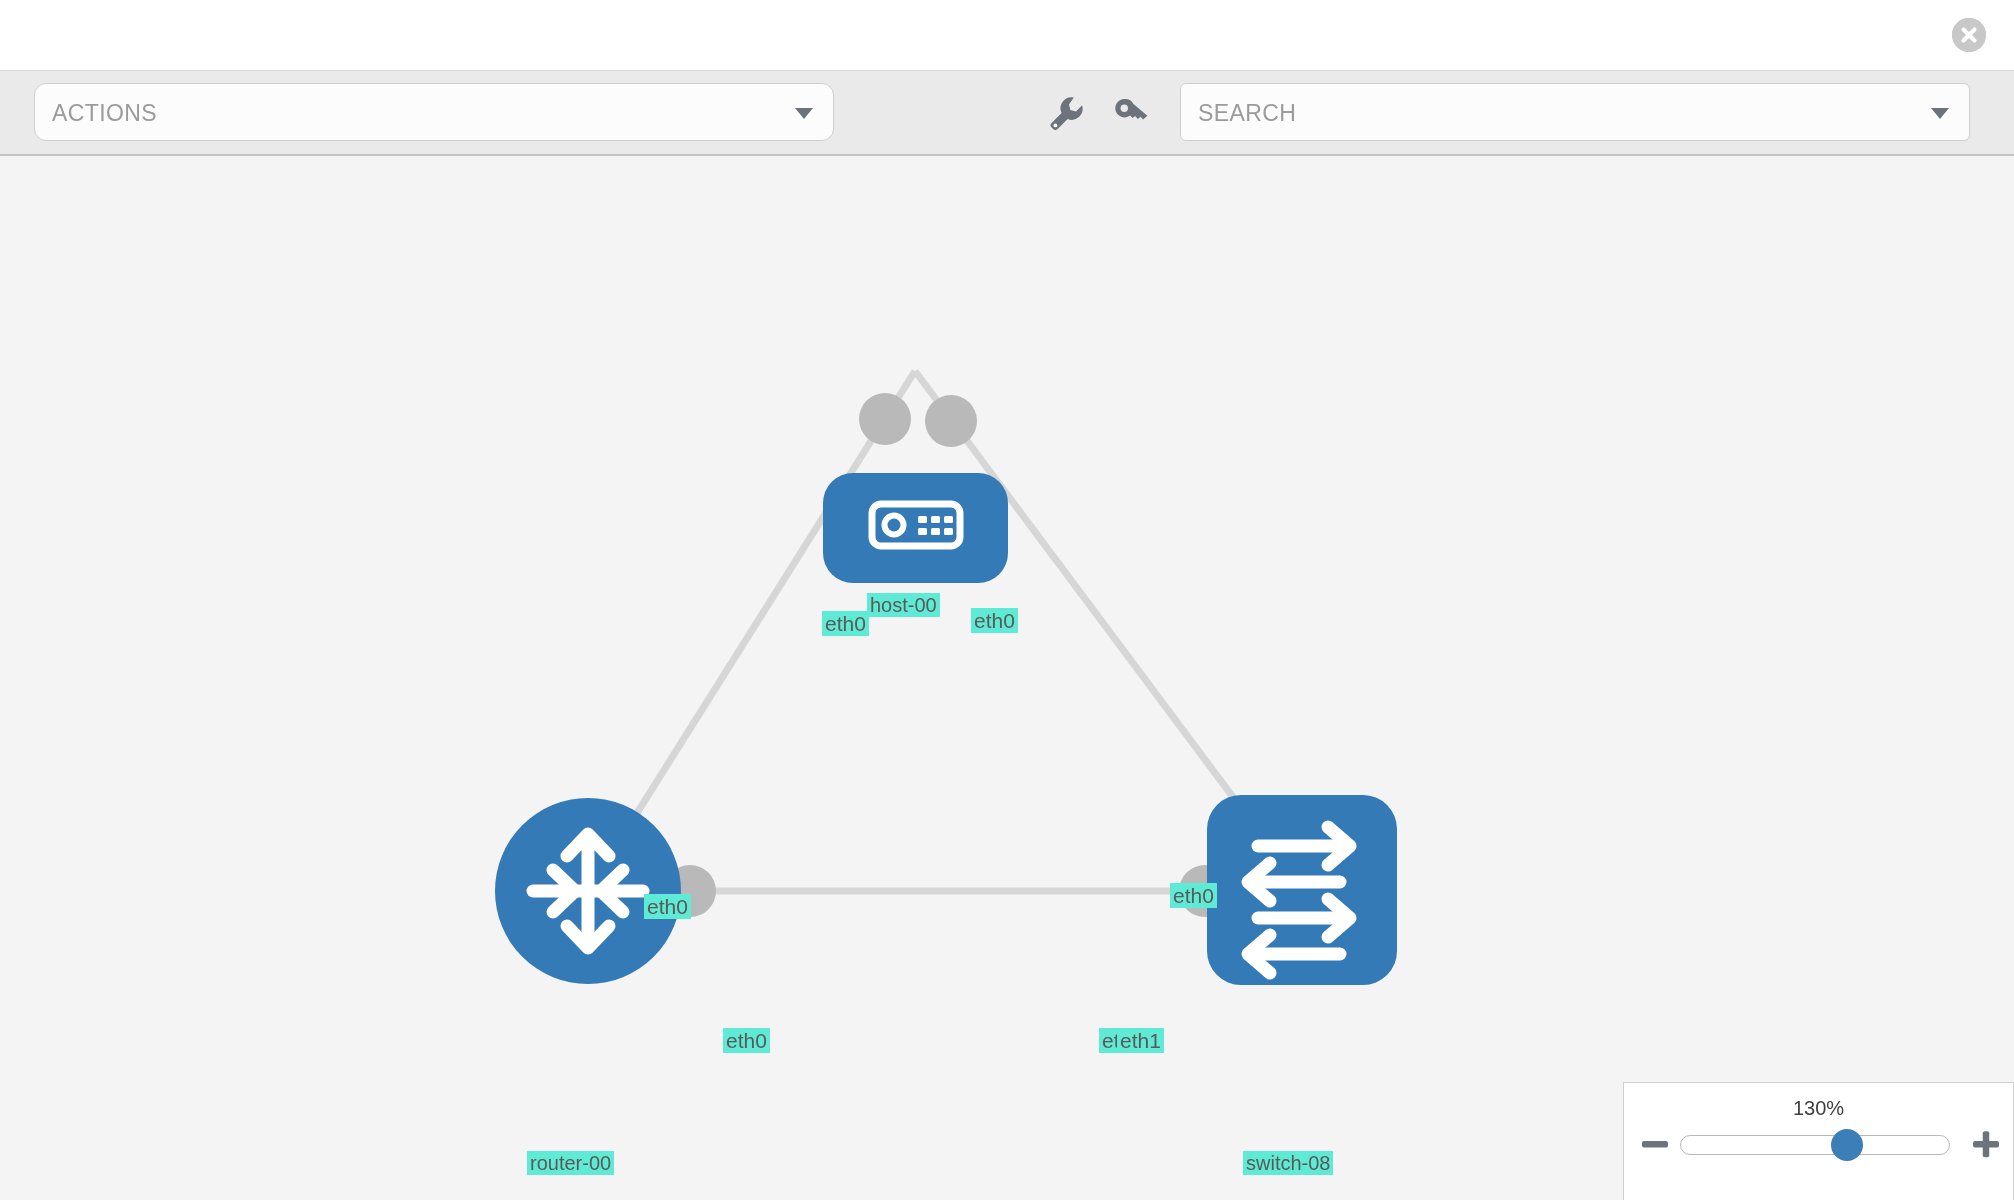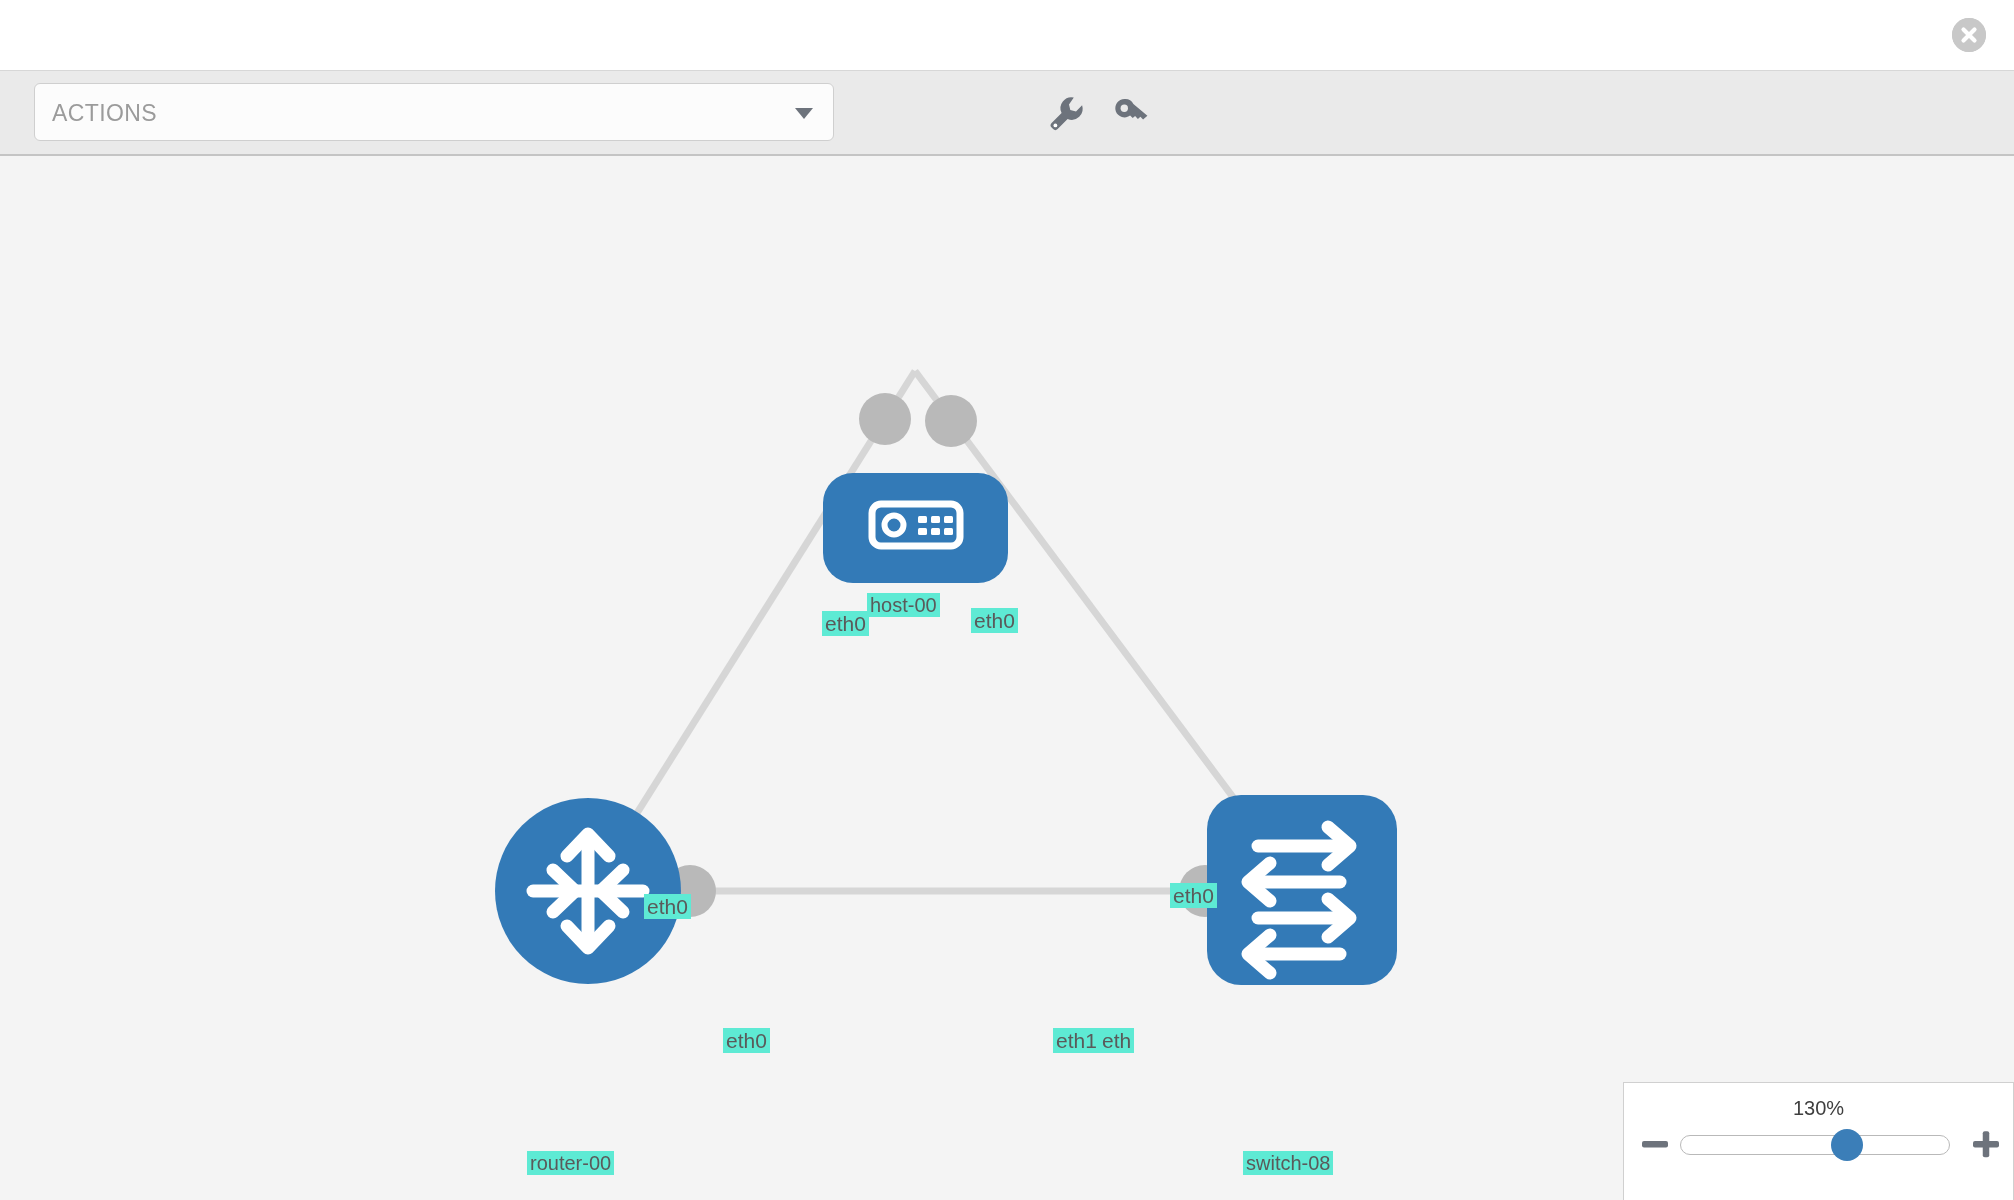--- a/index.html
+++ b/index.html
@@ -63,21 +63,21 @@
   }
 
   .actions-select {
     position: absolute;
     left: 34px;
     top: 12px;
     width: 800px;
     height: 58px;
     background: #fcfcfc;
     border: 1px solid #cfcfcf;
-    border-radius: 6px;
+    border-radius: 12px;
     box-sizing: border-box;
     cursor: pointer;
   }
   .actions-select .sel-label {
     position: absolute;
     left: 17px;
     top: 16px;
     font-size: 23px;
     color: #9b9b9b;
     letter-spacing: 0.4px;
@@ -235,20 +235,24 @@
 
     <div class="tool-icon key">
       <svg width="40" height="40" viewBox="0 0 40 40">
         <g fill="#6d737c">
           <path d="M14.5 6 a9.2 9.2 0 1 0 5.6 16.5 l2.6 2.6 2.4 -2 2.8 2.8 2.5 -2.1 2.7 2.8 4.3 -3.9 L23.4 10.9 A9.2 9.2 0 0 0 14.5 6 z"></path>
           <circle cx="14.3" cy="15.2" r="3.7" fill="#eaeaea"></circle>
         </g>
       </svg>
     </div>
 
+    <div class="search-select">
+      <span class="sel-label">SEARCH</span>
+      <span class="caret"></span>
+    </div>
   </div>
 
   <div class="canvas">
 
     <svg class="topology" viewBox="0 0 2014 1044">
 
       <g>
         <line x1="915" y1="215" x2="588" y2="735" stroke="#d6d6d6" stroke-width="7"></line>
         <line x1="915" y1="215" x2="1303" y2="735" stroke="#d6d6d6" stroke-width="7"></line>
         <line x1="588" y1="735" x2="1303" y2="735" stroke="#d6d6d6" stroke-width="7"></line>
@@ -316,21 +320,21 @@
     <div class="nodelabel big" style="left:867px; top:437px;">host-00</div>
     <div class="nodelabel big" style="left:527px; top:995px;">router-00</div>
     <div class="nodelabel big" style="left:1243px; top:995px;">switch-08</div>
 
     <div class="nodelabel port" style="left:822px; top:455px;">eth0</div>
     <div class="nodelabel port" style="left:971px; top:452px;">eth0</div>
     <div class="nodelabel port" style="left:644px; top:738px;">eth0</div>
     <div class="nodelabel port" style="left:1170px; top:727px;">eth0</div>
     <div class="nodelabel port" style="left:723px; top:872px;">eth0</div>
     <div class="nodelabel port" style="left:1099px; top:872px;">eth</div>
-    <div class="nodelabel port" style="left:1053px; top:872px;">eth1</div>
+    <div class="nodelabel port" style="left:1117px; top:872px;">eth1</div>
   </div>
 
   <div class="zoom-panel">
     <div class="zoom-value">130%</div>
 
     <div class="zoom-minus">
       <svg width="34" height="34" viewBox="0 0 34 34">
         <rect x="4" y="14" width="26" height="6.5" rx="2" fill="#6d737c"></rect>
       </svg>
     </div>

